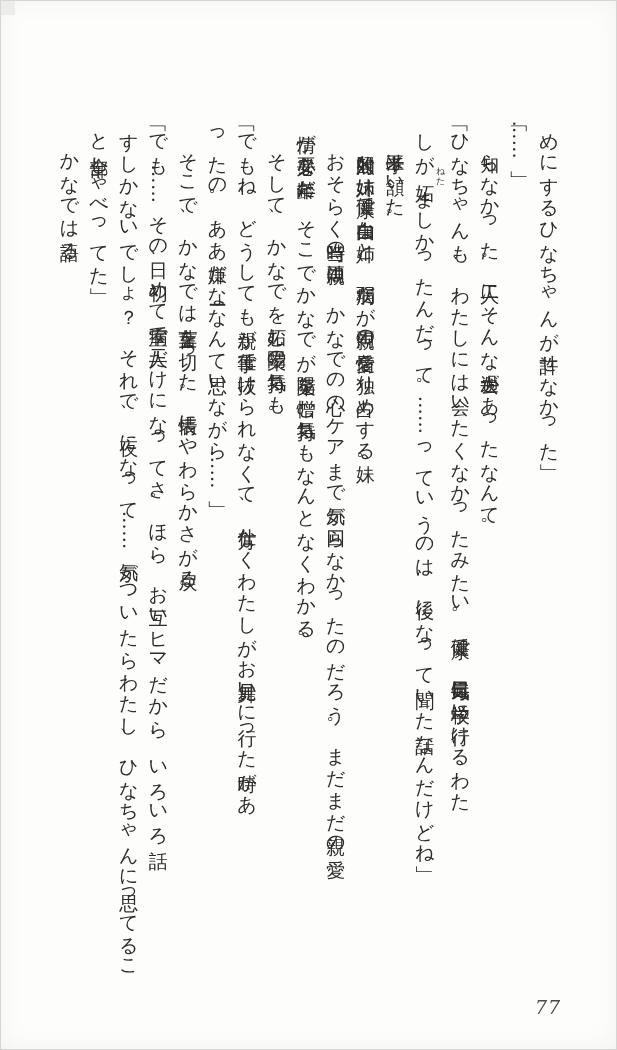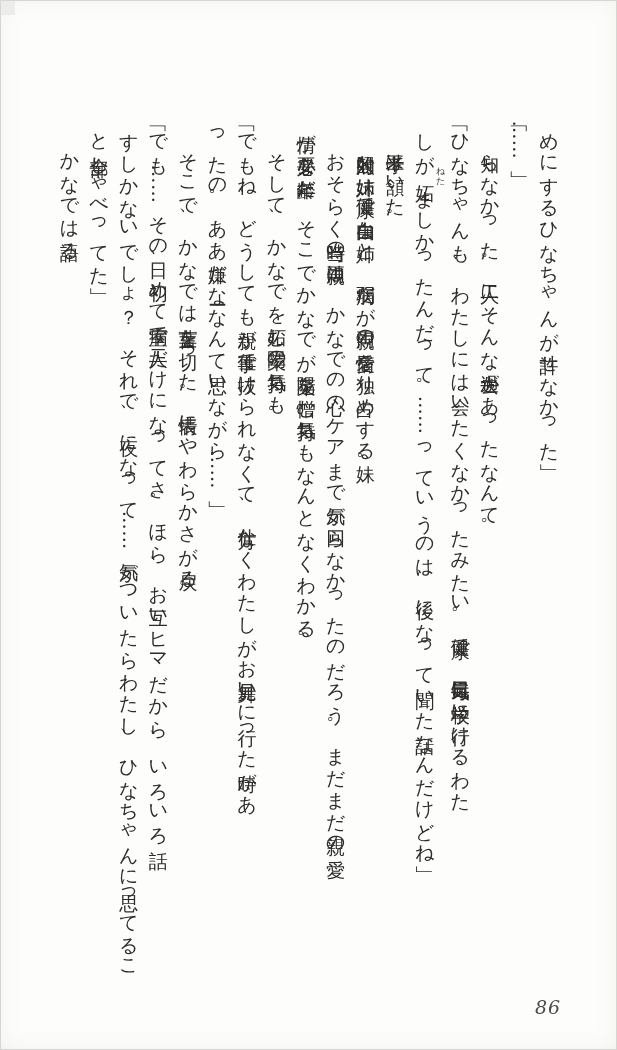--- a/index.html
+++ b/index.html
@@ -82,14 +82,14 @@
       <p class="line">情が必要な年齢だ。そこでかなでが陽菜を憎む気持ちもなんとなくわかる。</p>
       <p class="line indent">そして、かなでを妬む陽菜の気持ちも。</p>
       <p class="line">「でもね、どうしても親が仕事で抜けられなくて、仕方なくわたしがお見舞いに行った時があ</p>
       <p class="line">ったの。ああ嫌だなーなんて思いながら……」</p>
       <p class="line indent">そこで、かなでは言葉を切った。表情にやわらかさが戻る。</p>
       <p class="line">「でも……その日、初めて病室で二人だけになってさ。ほら、お互いヒマだから、いろいろ話</p>
       <p class="line">すしかないでしょ？　それで、夜になって……気がついたらわたし、ひなちゃんに思ってるこ</p>
       <p class="line">と全部しゃべってた」</p>
       <p class="line indent">かなでは語る。</p>
     </div>
-  <div class="page-number">86</div>
+  <div class="page-number">77</div>
 </div>
 
 </body></html>

